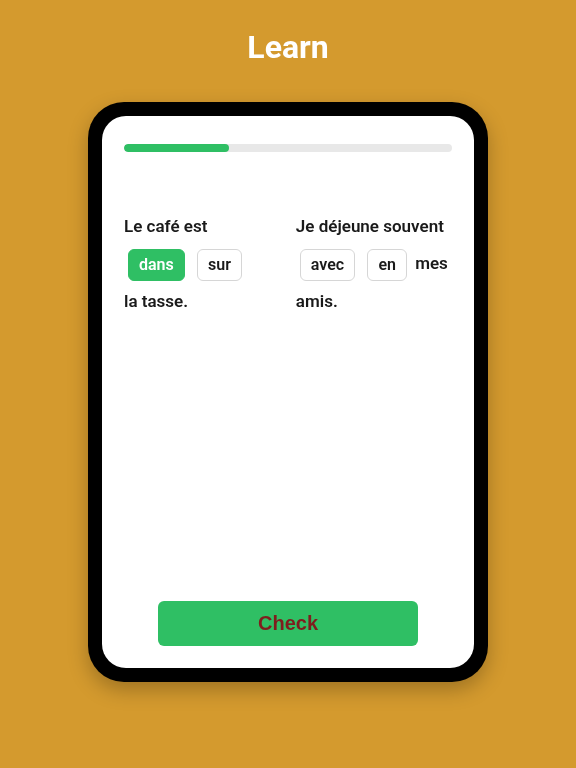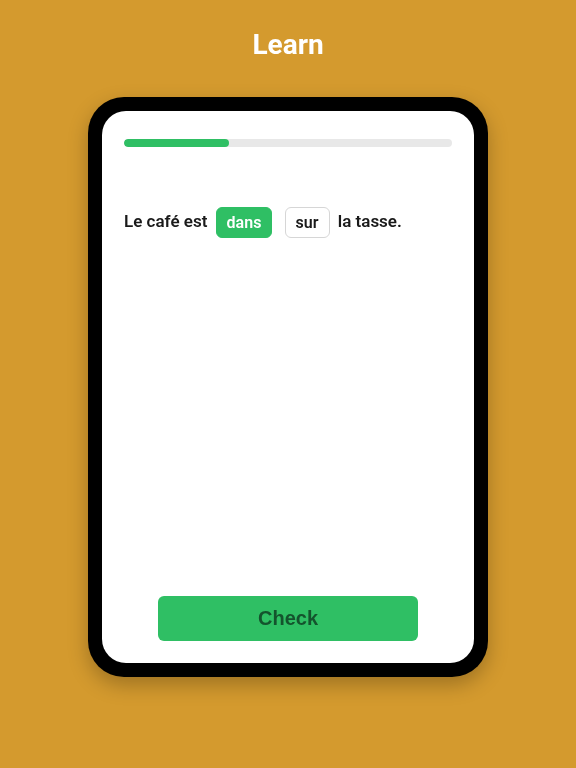--- a/index.html
+++ b/index.html
@@ -6,21 +6,21 @@
   html, body { width: 576px; height: 768px; }
   body {
     background: #d49a2e;
     font-family: -apple-system, BlinkMacSystemFont, "Segoe UI", Roboto, Helvetica, Arial, sans-serif;
     display: flex;
     flex-direction: column;
     align-items: center;
   }
   .page-title {
     color: #fff;
-    font-size: 28px;
+    font-size: 32px;
     font-weight: 700;
     margin-top: 28px;
     margin-bottom: 36px;
   }
   .device-frame {
     width: 400px;
     height: 580px;
     background: #000;
     border-radius: 36px;
     padding: 14px;
@@ -83,21 +83,21 @@
     background: #2fbf64;
     border-color: #2fbf64;
     color: #fff;
   }
   .check-btn {
     margin-top: 34px;
     align-self: center;
     width: 100%;
     max-width: 260px;
     background: #2fbf64;
-    color: #14532d;
+    color: #7f1d1d;
     border: none;
     border-radius: 6px;
     font-size: 20px;
     font-weight: 700;
     padding: 11px 0;
     cursor: pointer;
   }
 </style>
 </head>
 <body>
@@ -113,20 +113,26 @@
 
     <div class="sentences">
 
       <div class="sentence">
         <span class="txt">Le café est </span>
         <span class="choice selected">dans</span>
         <span class="choice">sur</span>
         <span class="txt"> la tasse.</span>
       </div>
 
+      <div class="sentence">
+        <span class="txt">Je déjeune souvent </span>
+        <span class="choice">avec</span>
+        <span class="choice">en</span>
+        <span class="txt"> mes amis.</span>
+      </div>
 
 
     </div>
 
     <button class="check-btn">Check</button>
 
   </div>
 </div>
 
 </body></html>

